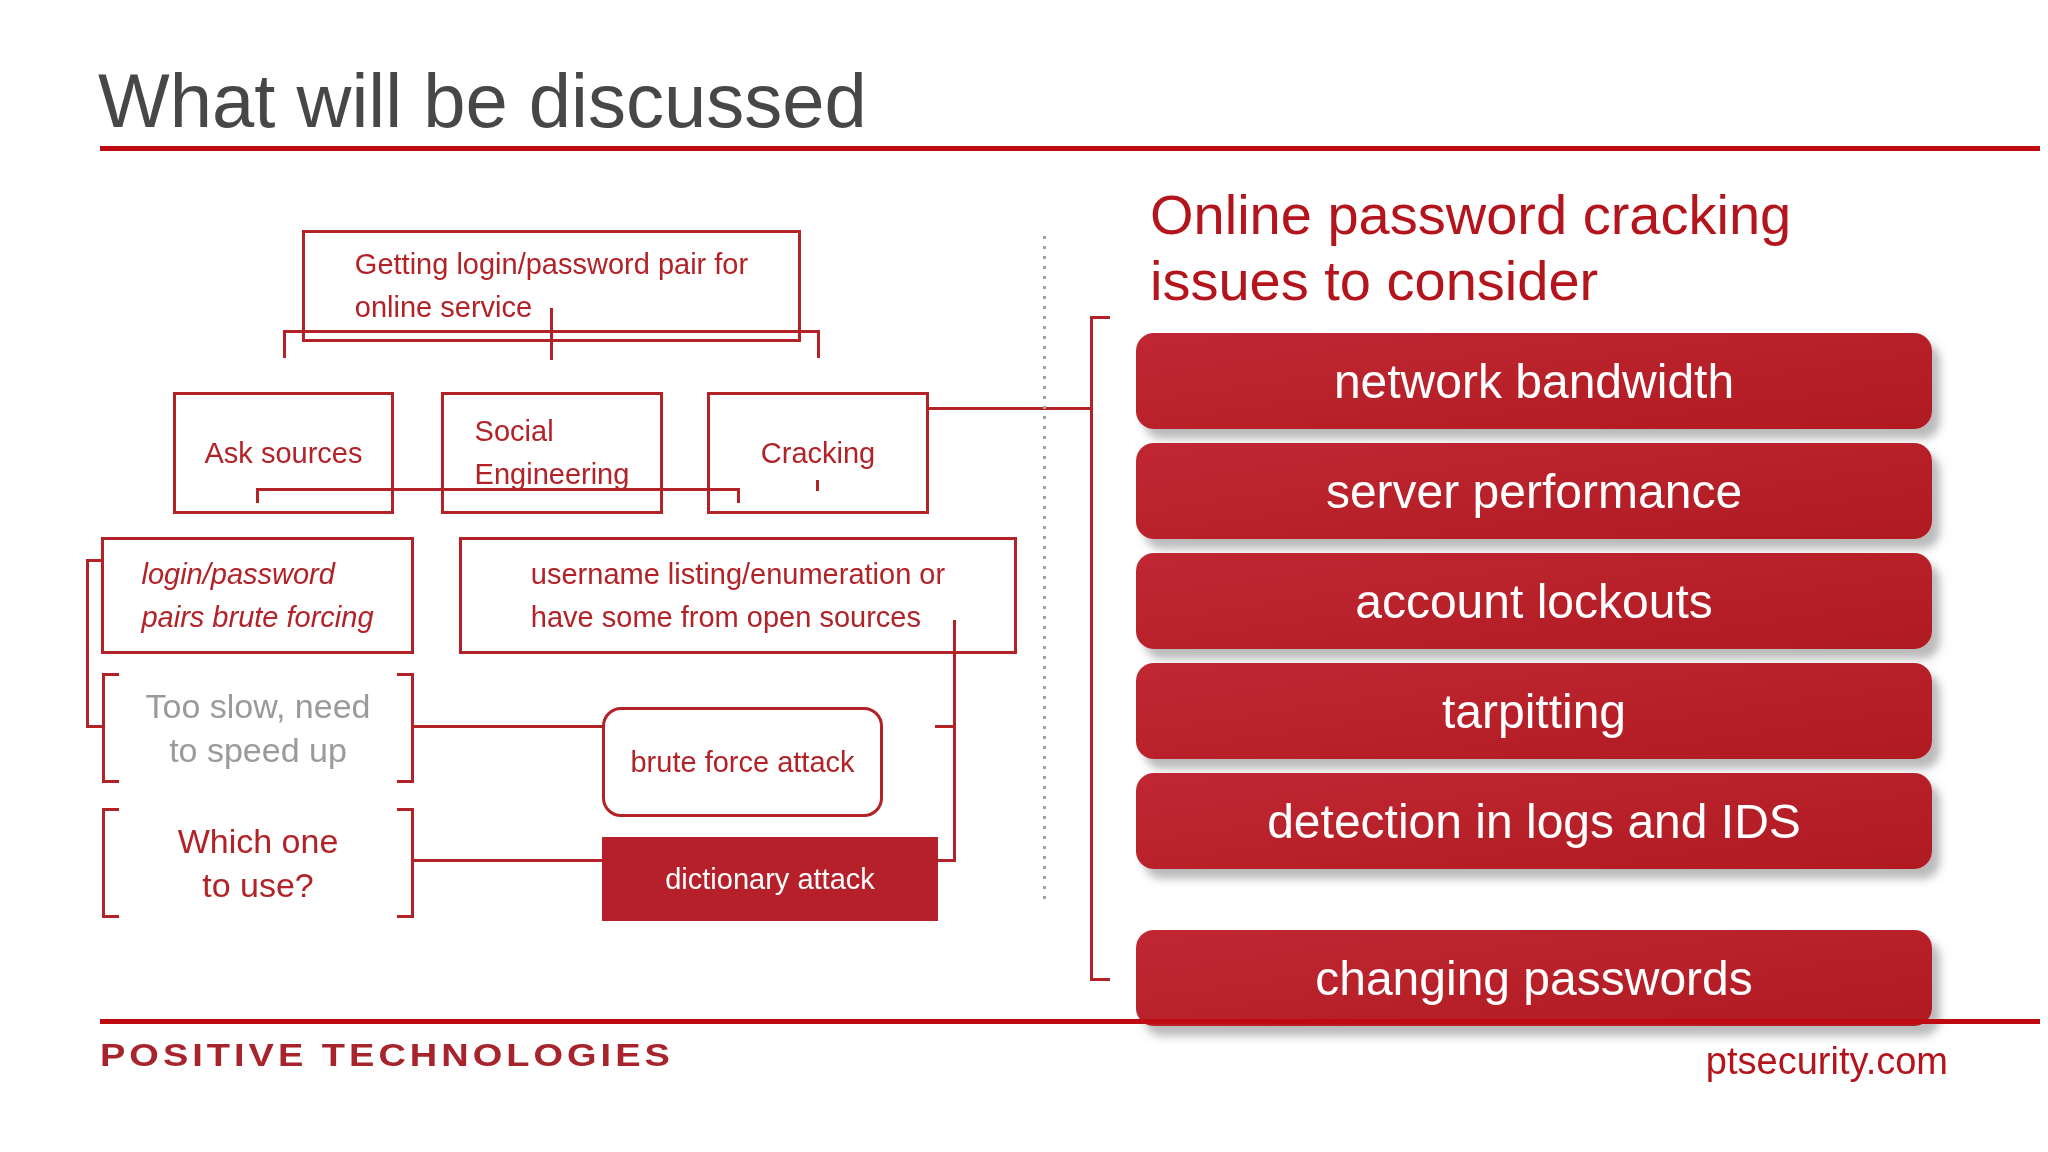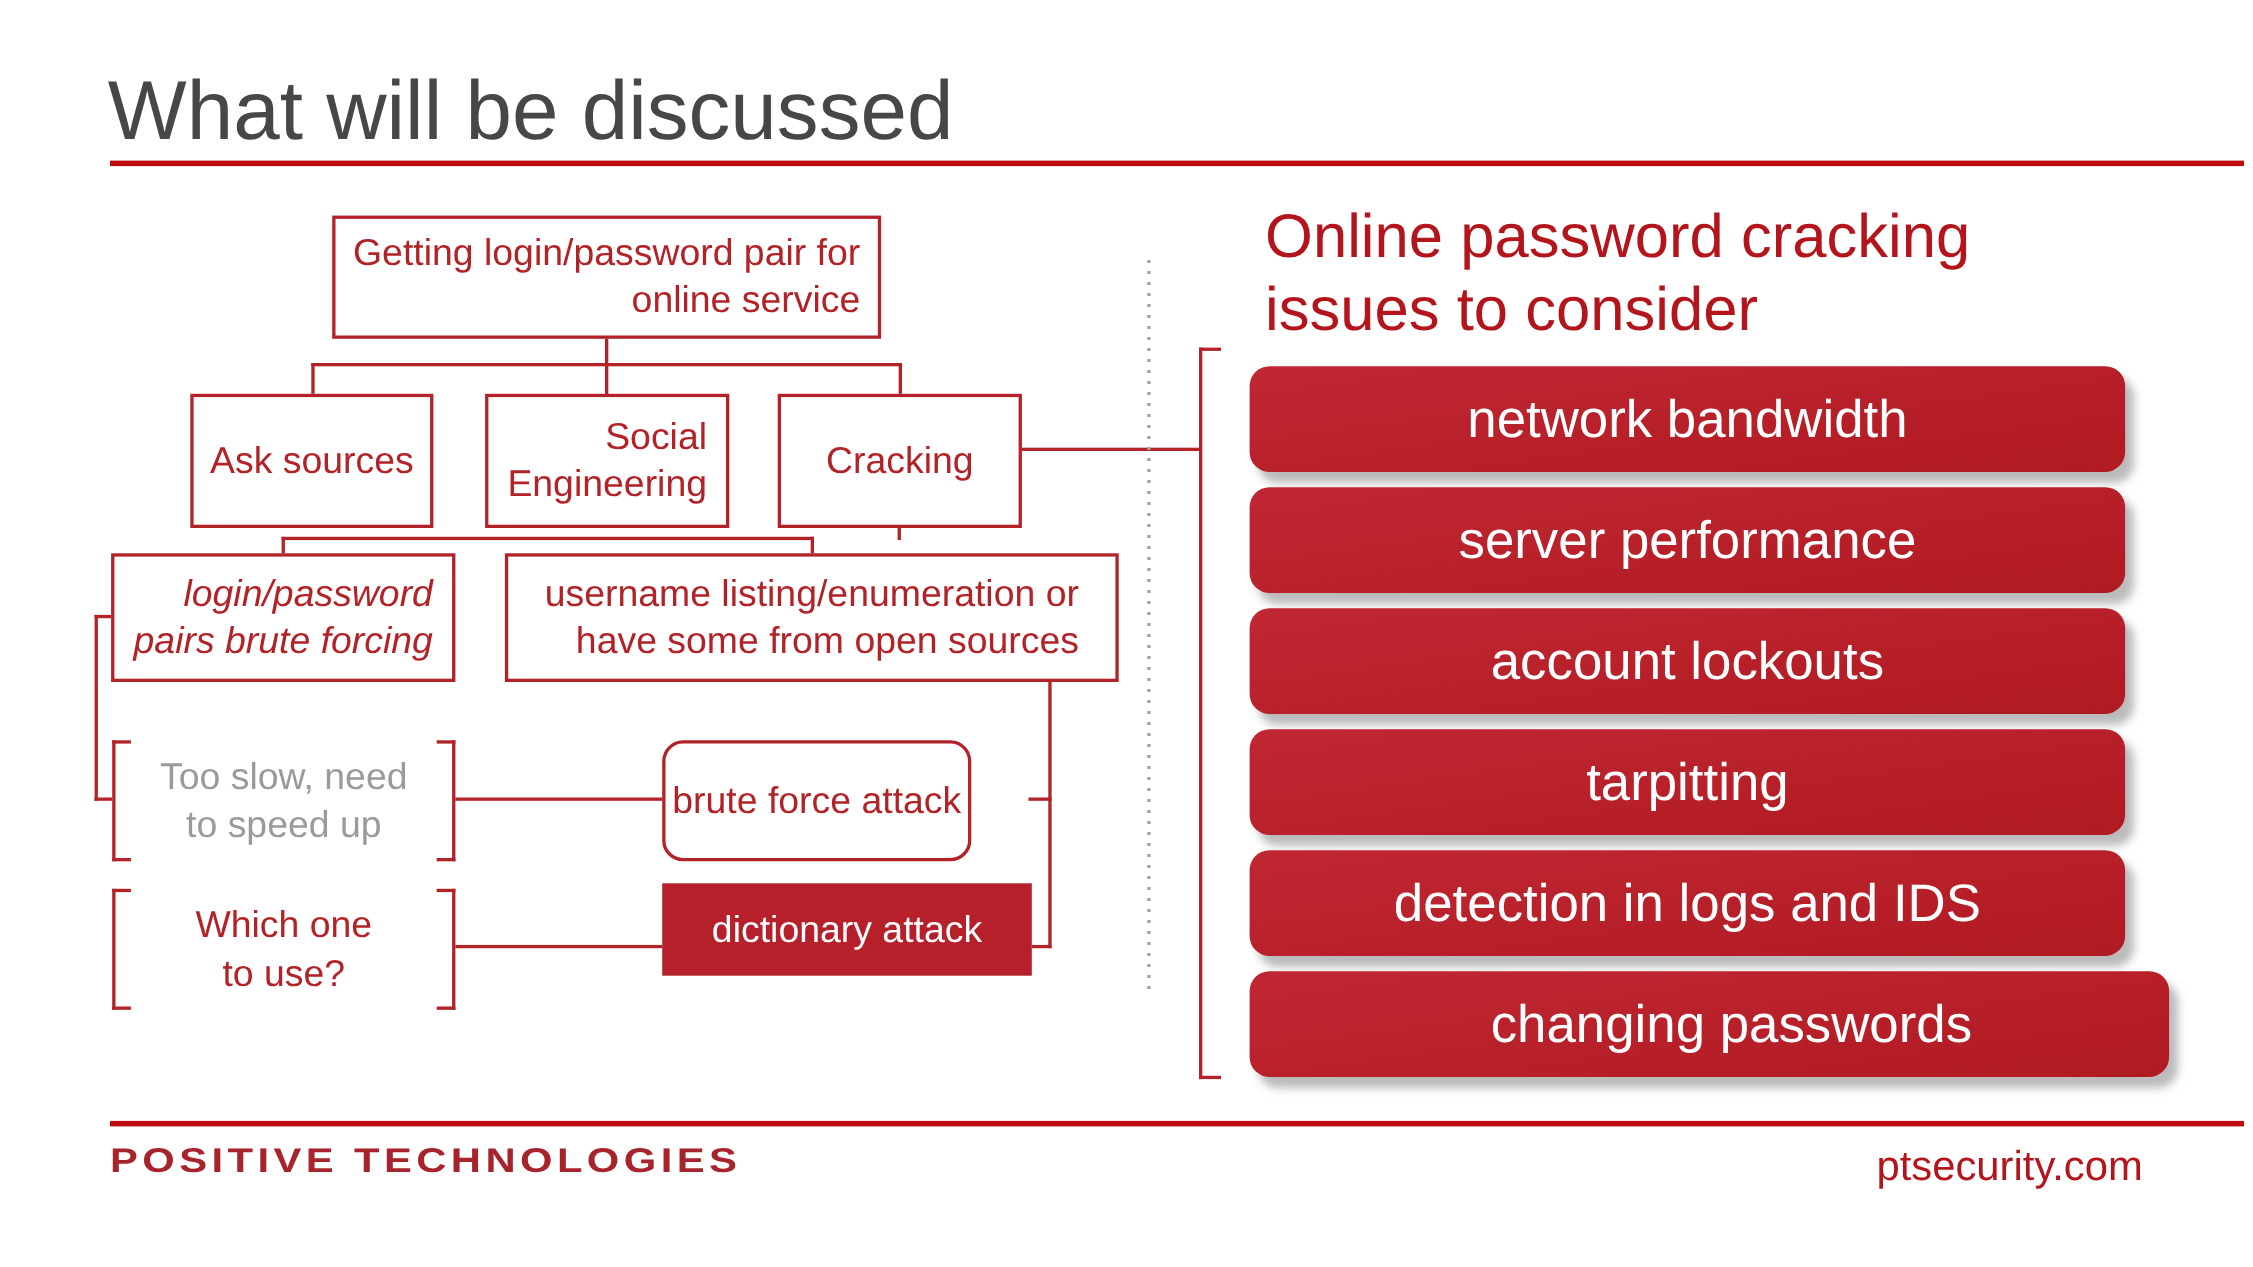--- a/index.html
+++ b/index.html
@@ -19,22 +19,22 @@
     position:absolute;left:98px;top:62px;font-size:76px;line-height:78px;
     color:var(--title-gray);white-space:nowrap;
   }
   .rule{position:absolute;left:100px;width:1940px;height:5px;background:var(--rule-red);}
   .rule.header{top:146px;}
   .rule.footer{top:1019px;}
 
   
   .fbox{
     position:absolute;box-sizing:border-box;border:3px solid var(--red);background:#fff;
-    color:var(--red);font-size:34px;line-height:43px;white-space:pre-line;
-    display:flex;align-items:center;justify-content:center;text-align:right;
+    color:var(--red);font-size:29px;line-height:43px;white-space:pre-line;
+    display:flex;align-items:center;justify-content:center;text-align:left;margin-top:34px;
   }
   .fbox.filled{background:var(--fill-red);border:none;color:#ffffff;}
 
   
   .line{position:absolute;background:var(--red);}
 
   
   .bracket{position:absolute;box-sizing:border-box;width:17px;height:110px;}
   .bracket.left{border-left:3px solid var(--red);border-top:3px solid var(--red);border-bottom:3px solid var(--red);}
   .bracket.right{border-right:3px solid var(--red);border-top:3px solid var(--red);border-bottom:3px solid var(--red);}
@@ -135,19 +135,19 @@
 
   <div class="rp-title">Online password cracking
 issues to consider</div>
   <div class="big-bracket"></div>
 
   <div class="issue" style="top:333px;">network bandwidth</div>
   <div class="issue" style="top:443px;">server performance</div>
   <div class="issue" style="top:553px;">account lockouts</div>
   <div class="issue" style="top:663px;">tarpitting</div>
   <div class="issue" style="top:773px;">detection in logs and IDS</div>
-  <div class="issue" style="top:883px;padding-left:40px;">changing passwords</div>
+  <div class="issue" style="top:930px;">changing passwords</div>
 
   <div class="rule footer"></div>
   <div class="brand">POSITIVE TECHNOLOGIES</div>
   <div class="website">ptsecurity.com</div>
 
 </div>
 
 </body></html>

